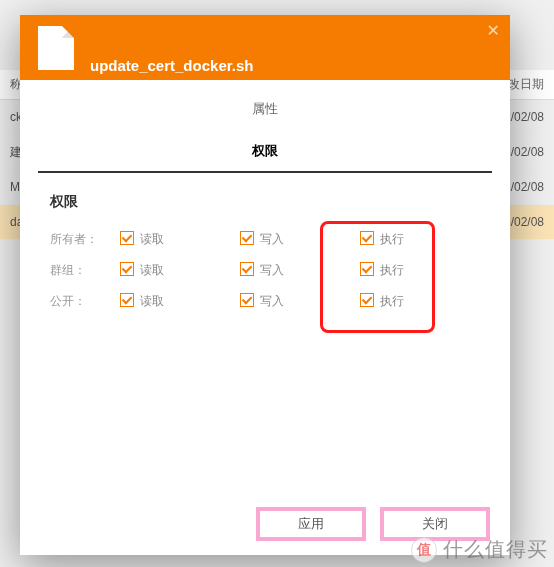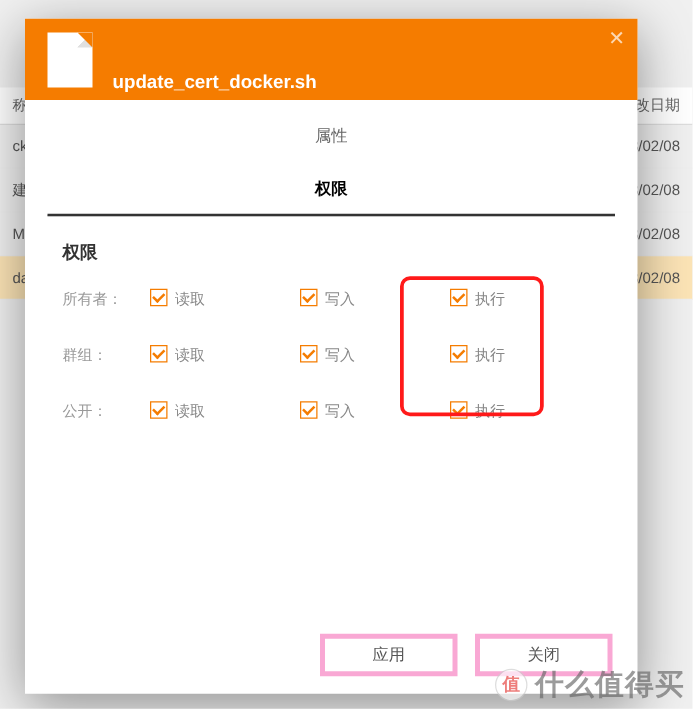--- a/index.html
+++ b/index.html
@@ -17,34 +17,34 @@
 .dialog-title { color: #fff; font-weight: bold; font-size: 15px; margin-top: 36px; }
 .close-x { position: absolute; top: 6px; right: 10px; color: rgba(255,255,255,0.7); font-size: 16px; cursor: pointer; }
 
 .tabs { display: flex; border-bottom: 1px solid #ccc; margin: 8px 18px 0; flex-direction: column; }
 .tab { flex: 1; text-align: center; padding: 12px 0; font-size: 13px; color: #666; cursor: pointer; position: relative; }
 .tab.active { color: #000; font-weight: bold; }
 .tab.active::after { content: ""; position: absolute; bottom: -1px; left: 0; right: 0; height: 2px; background: #333; }
 
 .content { flex: 1; padding: 20px 30px; position: relative; }
 .section-title { font-size: 14px; font-weight: bold; color: #333; margin-bottom: 20px; }
-.perm-grid { display: grid; grid-template-columns: 70px 1fr 1fr 1fr; row-gap: 28px; font-size: 12px; color: #888; align-items: center; }
+.perm-grid { display: grid; grid-template-columns: 70px 1fr 1fr 1fr; row-gap: 14px; font-size: 12px; color: #888; align-items: center; }
 .perm-label { color: #999; }
 .perm-cell { display: flex; align-items: flex-start; gap: 6px; font-family: Liberation Mono, monospace; }
 .chk { width: 14px; height: 14px; border: 1.5px solid #f57c00; display: inline-flex; align-items: center; justify-content: center; position: relative; }
 .chk::after { content: ""; width: 4px; height: 7px; border: solid #f57c00; border-width: 0 2px 2px 0; transform: rotate(45deg) translate(-1px, -1px); }
 
 .highlight-box { position: absolute; top: 48px; left: 300px; width: 115px; height: 112px; border: 3px solid #ff1a1a; border-radius: 8px; pointer-events: none; }
 
 .footer { padding: 14px 20px; display: flex; justify-content: flex-end; gap: 14px; }
 .btn { width: 110px; height: 34px; border: 4px solid #f9a8d4; background: #fff; font-size: 13px; color: #555; cursor: pointer; display: flex; align-items: center; justify-content: center; }
 
 .watermark { position: absolute; bottom: 4px; right: 6px; display: flex; align-items: center; gap: 6px; opacity: 0.65; }
 .wm-circle { width: 26px; height: 26px; border-radius: 50%; background: #fff; border: 1px solid #ccc; display: flex; align-items: center; justify-content: center; font-size: 14px; color: #e53935; font-weight: bold; }
-.wm-text { font-size: 23px; color: #666; font-weight: 700; letter-spacing: 1px; }
+.wm-text { font-size: 20px; color: #666; font-weight: 400; letter-spacing: 1px; }
 </style>
 </head>
 <body>
 
 <div class="bg-header">
   <span>称</span>
   <span>改日期</span>
 </div>
 <div class="bg-rows">
   <div class="bg-row">

